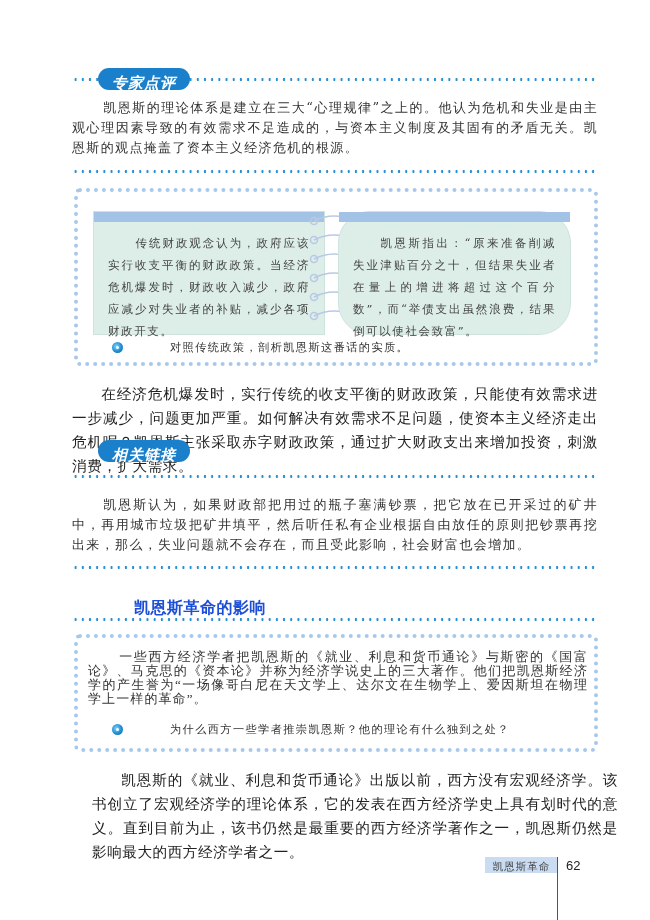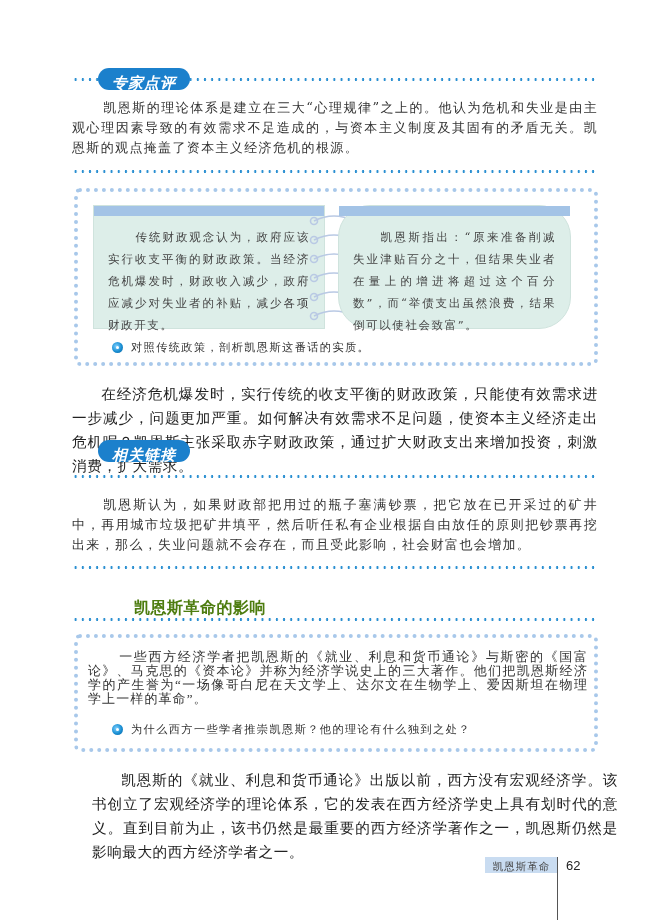--- a/index.html
+++ b/index.html
@@ -29,45 +29,45 @@
       font-family: "Liberation Serif", "DejaVu Serif", serif;
       font-size: 14.6px; line-height: 24px; letter-spacing: 0.55px; color: #222;
       text-indent: 2em; text-align: justify;
     }
 
     
     .dashbox {
       position: absolute; border: 4px dotted #a8c8ea; border-radius: 6px;
     }
     .card {
-      position: absolute; background: #ddeee9; border: 1px solid #cfe3dd;
+      position: absolute; background: #ddeee9; border: 1px solid #cfe3dd; margin-top: 6px;
     }
     .card .bar { height: 10px; background: #a3c3e6; }
     .card .txt {
       padding: 10px 14px 8px 14px; font-size: 11.5px; line-height: 22px;
       letter-spacing: 1.6px; color: #444; text-indent: 2.4em; text-align: justify;
     }
     .rings { position: absolute; }
     .q-row {
       position: absolute; display: flex; align-items: center;
-      font-size: 11.2px; letter-spacing: 1.4px; color: #333;
+      font-size: 11.2px; letter-spacing: 1.4px; color: #333; gap: 39px;
     }
     .q-icon {
       width: 11px; height: 11px; border-radius: 50%; margin-right: 8px;
       background: radial-gradient(circle at 40% 40%, #7fd0ff 0, #1a8fd3 55%, #0d5f9a 100%);
       position: relative; flex: none;
     }
     .q-icon::after {
       content: ""; position: absolute; left: 4px; top: 4px; width: 3px; height: 3px;
       background: #fff; border-radius: 50%;
     }
     .heading {
       position: absolute; left: 90px; top: 598px;
       font-family: "DejaVu Sans", "Liberation Sans", sans-serif;
-      font-size: 16px; font-weight: bold; color: #4d7c0f; letter-spacing: 0.5px; padding-left: 44px;
+      font-size: 16px; font-weight: bold; color: #1d4ed8; letter-spacing: 0.5px; padding-left: 44px;
     }
     .footer-tag {
       position: absolute; left: 485px; top: 857px; width: 73px; height: 16px;
       background: #c9dcf1; color: #444;
       font-family: "DejaVu Sans", "Liberation Sans", sans-serif;
       font-size: 10.5px; line-height: 18px; text-align: center; letter-spacing: 1px;
     }
     .footer-rule { position: absolute; left: 557px; top: 857px; width: 1px; height: 63px; background: #555; }
     .page-num {
       position: absolute; left: 566px; top: 857px;

